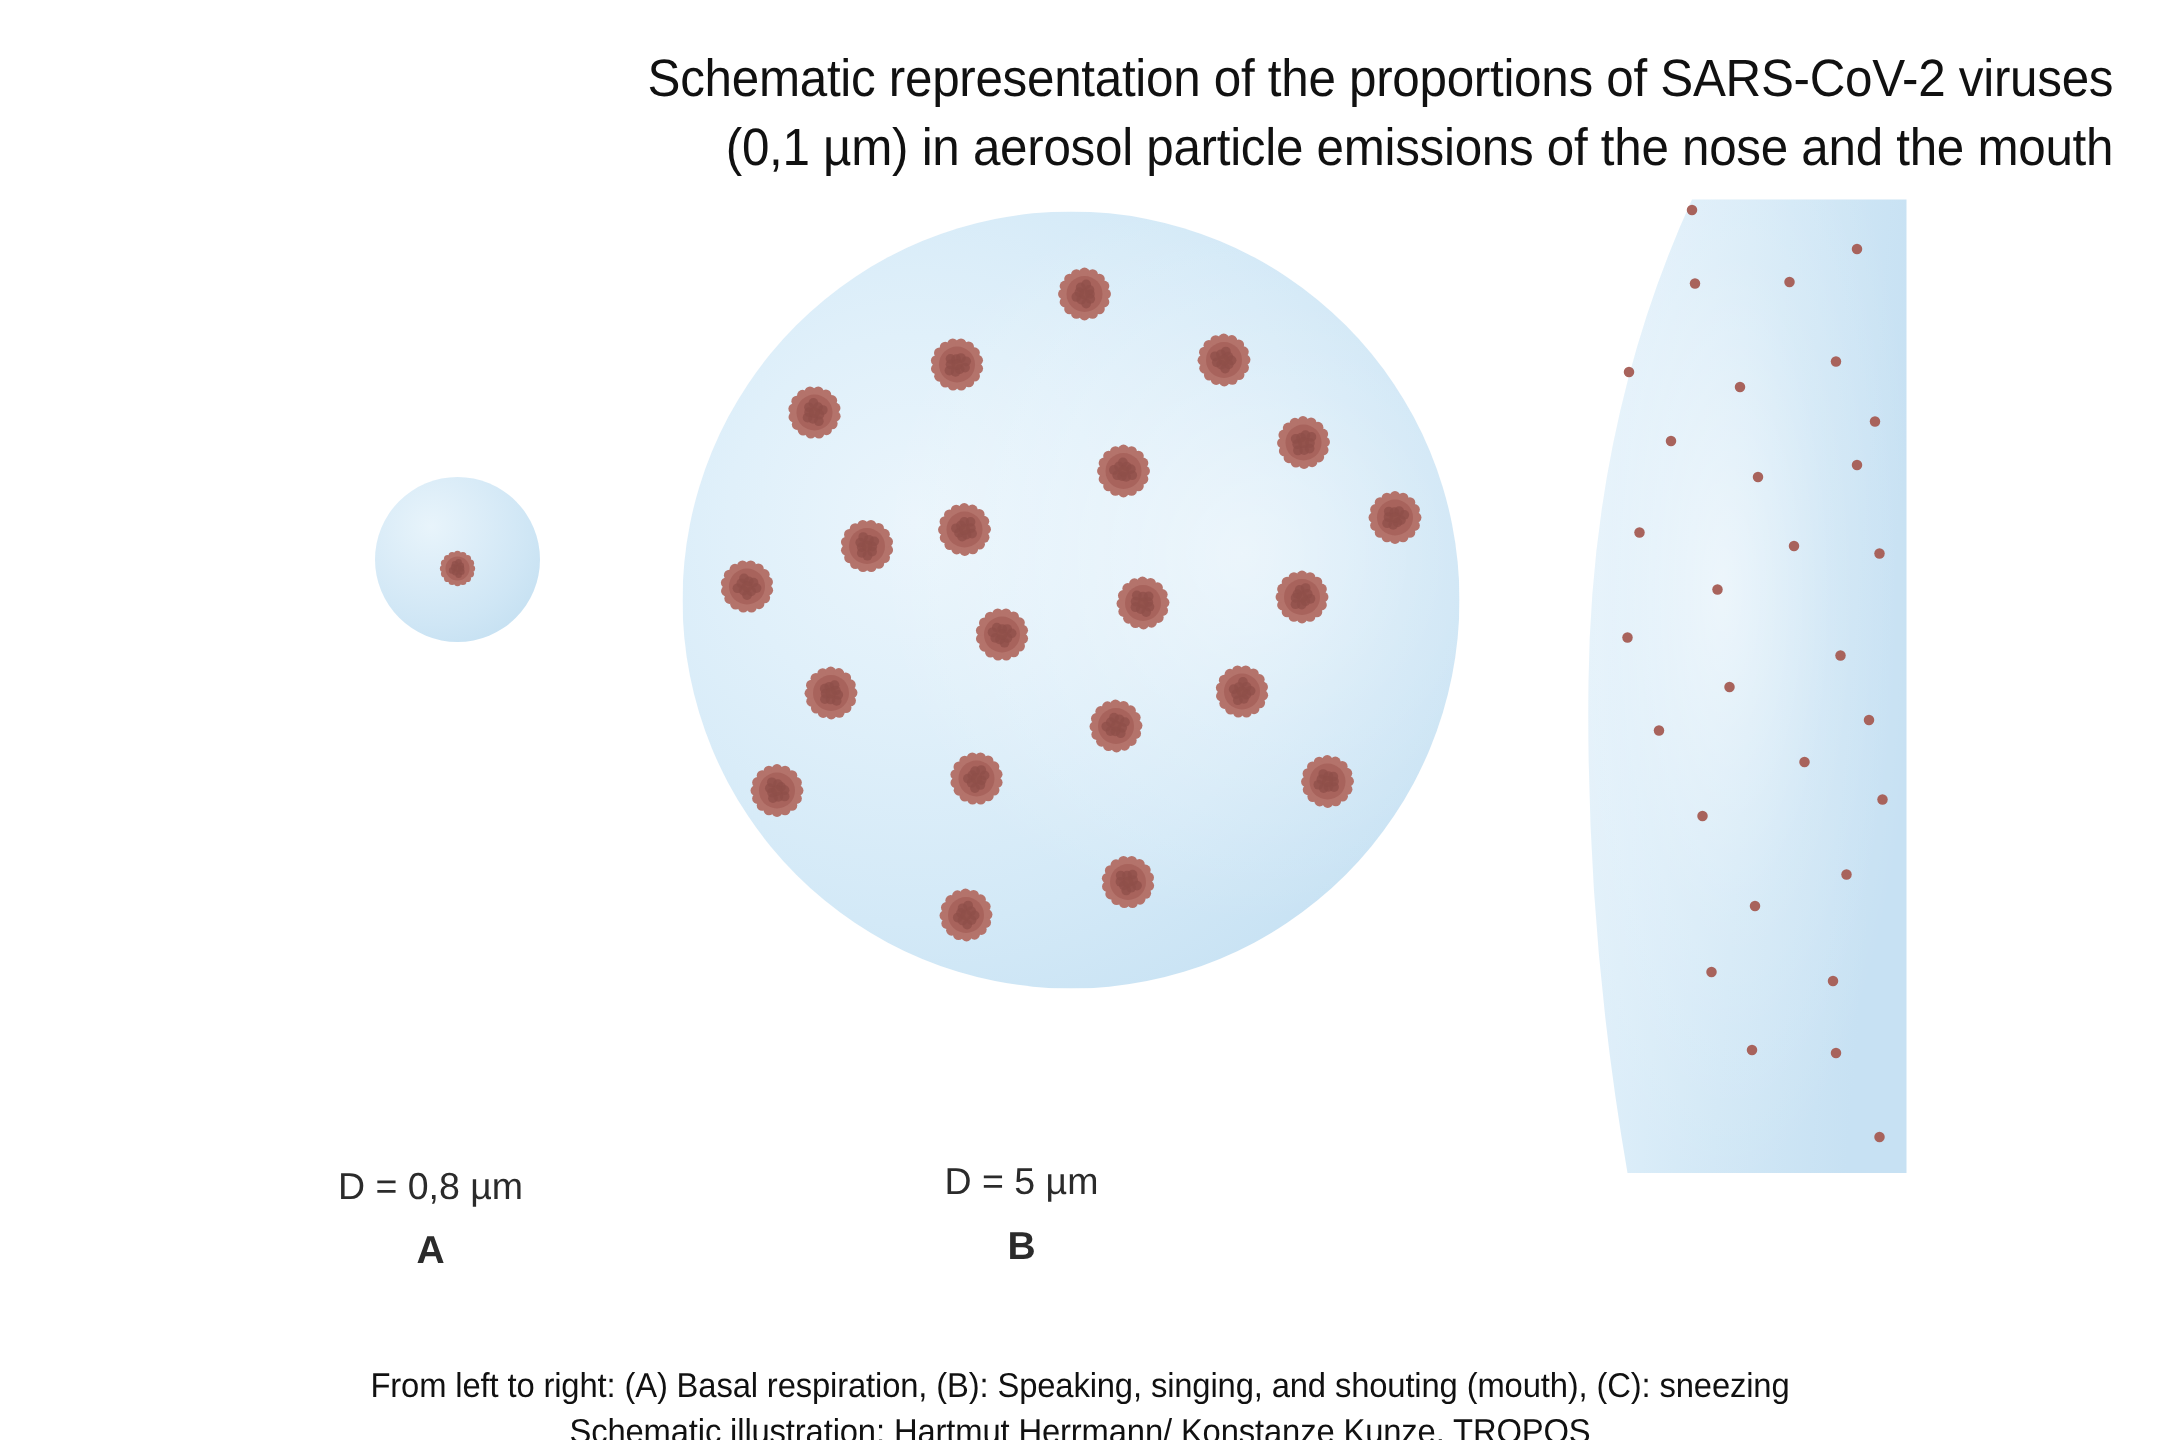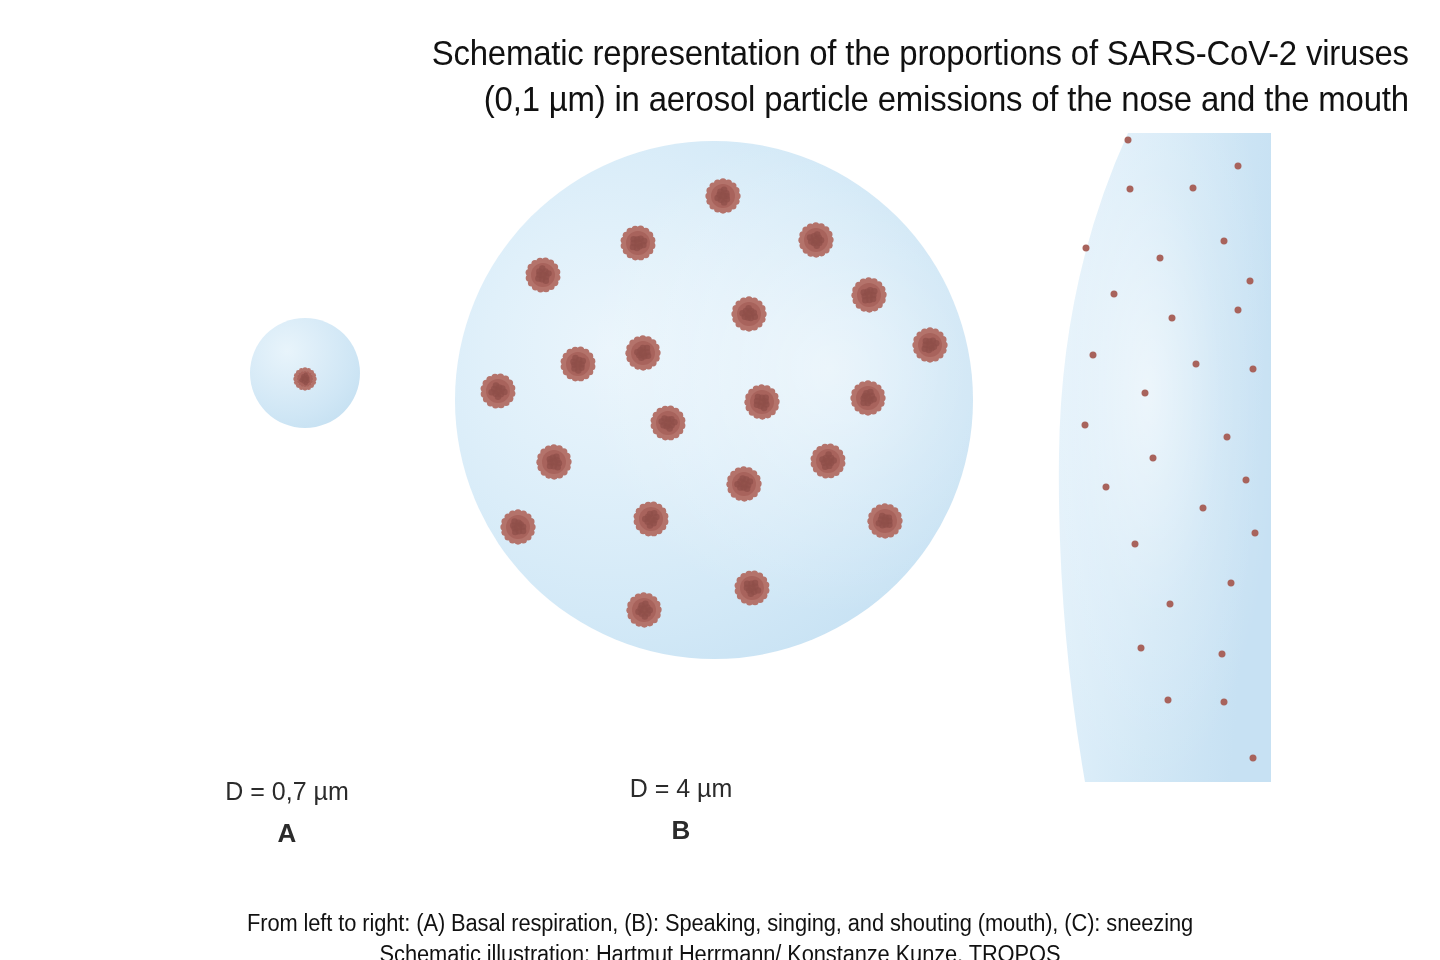--- a/index.html
+++ b/index.html
@@ -1067,25 +1067,25 @@
       <div class="virus" style="left: 1253px; top: 758px;">
         <svg width="10.850000000000001" height="10.850000000000001" viewBox="0 0 10.850000000000001 10.850000000000001" xmlns="http://www.w3.org/2000/svg">
 
     <circle cx="5.425000000000001" cy="5.425000000000001" r="3.5" fill="#a8635c"></circle>
 
   </svg>
       </div>
     </div>
 
   <div class="size-label" id="label-a">
-    <span class="dim">D = 0,7 µm</span>
+    <span class="dim">D = 0,8 µm</span>
     <span class="letter">A</span>
   </div>
   <div class="size-label" id="label-b">
-    <span class="dim">D = 4 µm</span>
+    <span class="dim">D = 5 µm</span>
     <span class="letter">B</span>
   </div>
 
   <div id="caption-block">
     <span class="caption-line">From left to right: (A) Basal respiration, (B): Speaking, singing, and shouting (mouth), (C): sneezing</span>
     <span class="caption-line">Schematic illustration: Hartmut Herrmann/ Konstanze Kunze, TROPOS</span>
   </div>
 
 </div>
 

